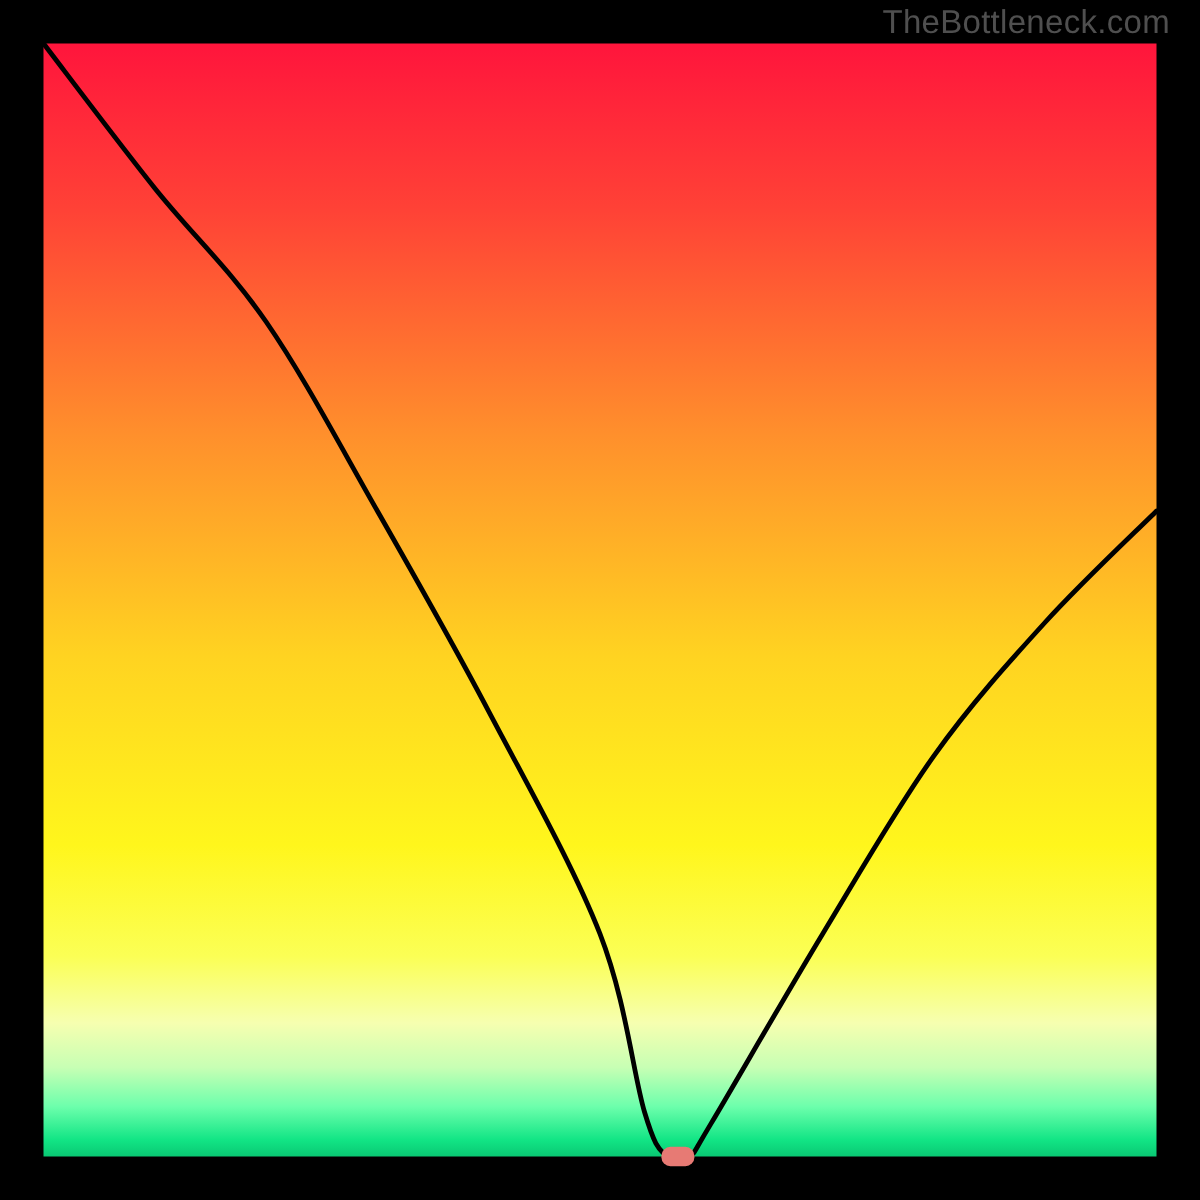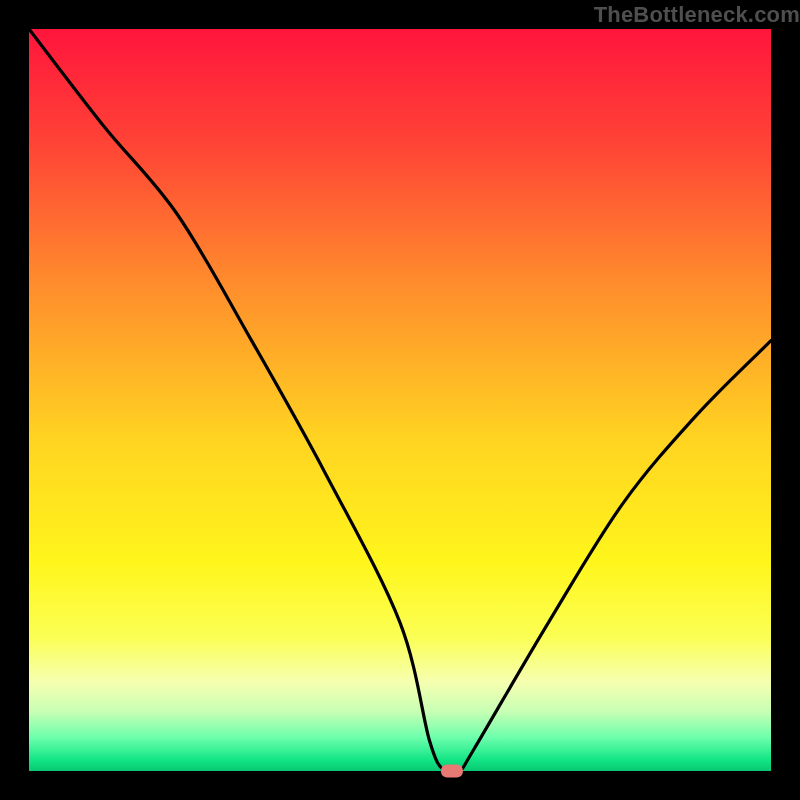--- a/index.html
+++ b/index.html
@@ -12,24 +12,24 @@
     font-family: Arial, Helvetica, sans-serif;
   }
   .container {
     position: relative;
     width: 800px;
     height: 800px;
   }
   .watermark {
     position: absolute;
     top: 2px;
-    right: 0;
+    right: 20px;
     color: #4f4f4f;
     font-size: 22px;
-    font-weight: 700;
+    font-weight: 400;
     letter-spacing: 0.2px;
     z-index: 5;
   }
   svg {
     position: absolute;
     top: 0;
     left: 0;
   }
 </style>
 </head>

